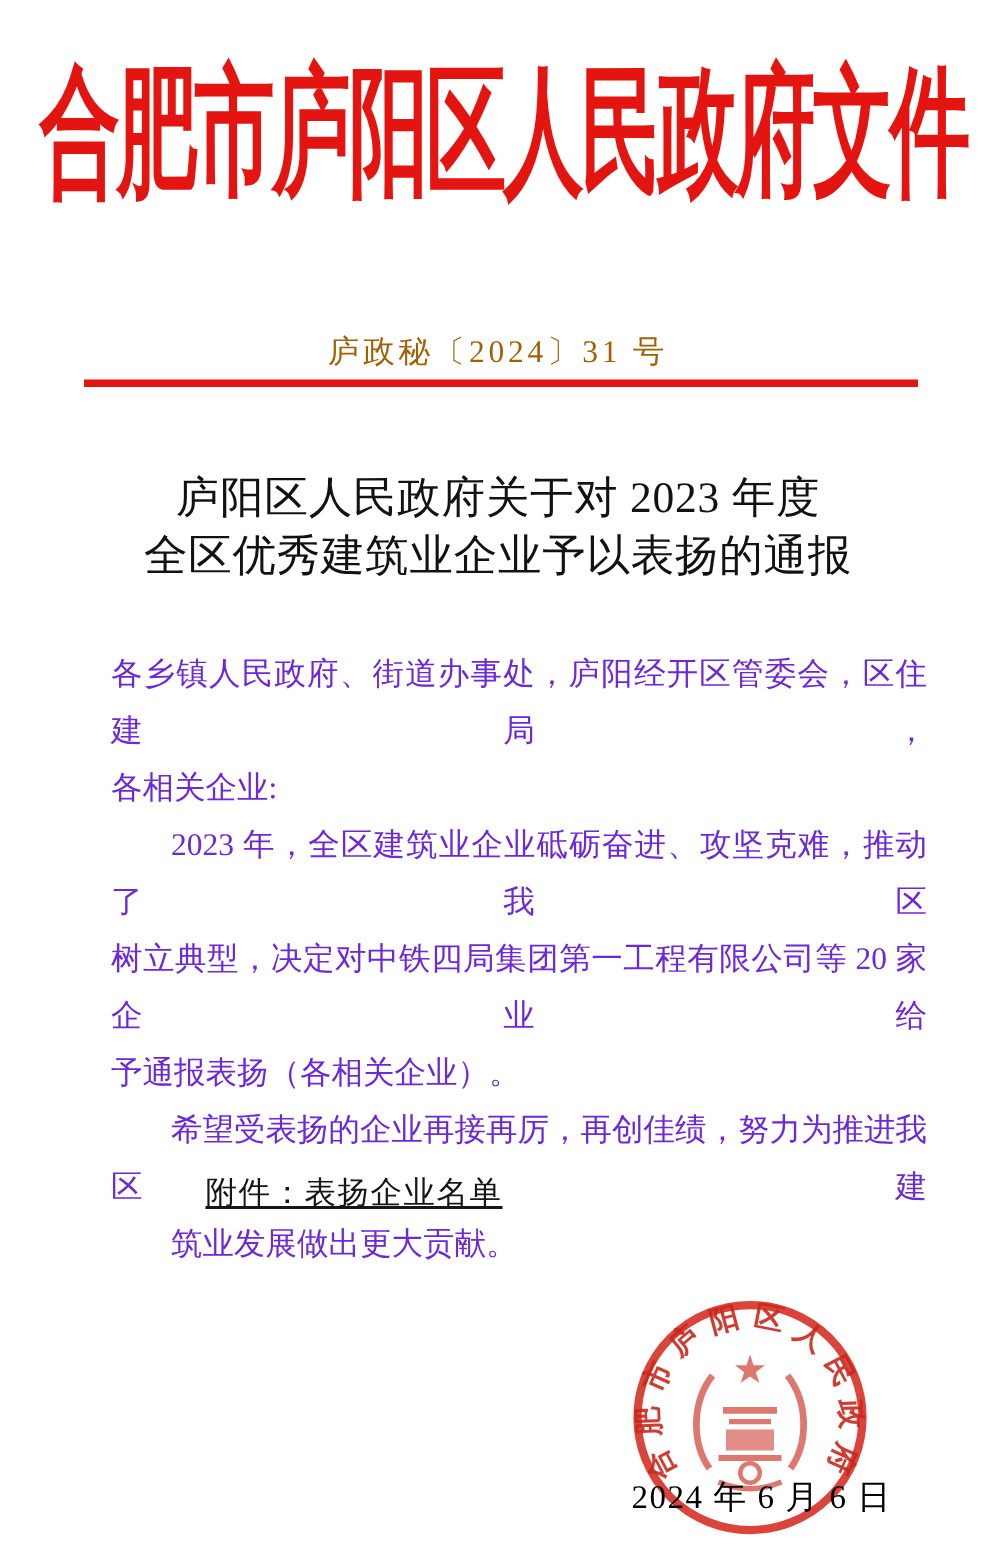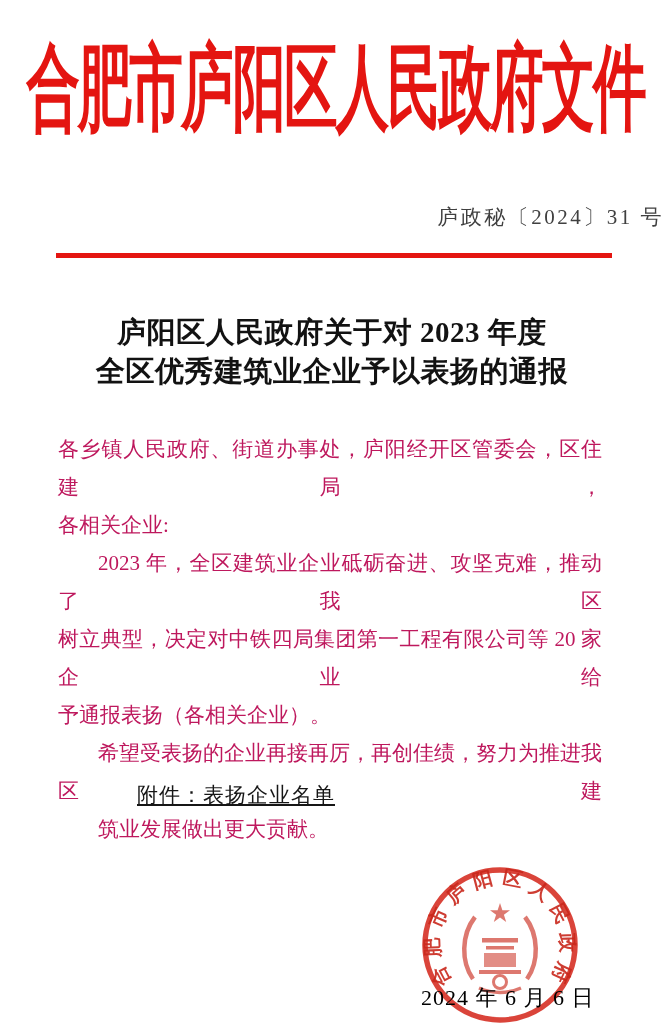--- a/index.html
+++ b/index.html
@@ -17,40 +17,40 @@
     position:absolute;top:30px;left:0;width:100%;
     text-align:center;white-space:nowrap;
     font-size:58px;font-weight:bold;line-height:1;
     color:#e41511;
     letter-spacing:-2px;
     transform:scale(0.92,1.62);
     transform-origin:50% 0;
   }
   
   .doc-number{
-    position:absolute;top:191px;left:0;width:100%;
-    text-align:right;
-    font-size:21px;letter-spacing:2.5px;color:#404040;
+    position:absolute;top:208px;left:0;width:100%;
+    text-align:center;
+    font-size:21px;letter-spacing:2.5px;color:#a16207;
   }
   
   .red-rule{
     position:absolute;top:241px;left:56px;width:556px;height:5px;
     background:#e41511;
   }
   
   .doc-title{
     position:absolute;top:301px;left:0;width:100%;
-    text-align:center;font-weight:bold;
+    text-align:center;font-weight:normal;
     font-size:29px;line-height:39px;letter-spacing:0.5px;
     color:#121212;
   }
   
   .body-text{
-    position:absolute;top:418px;left:58px;width:544px;
-    font-size:21px;line-height:38px;color:#be185d;
+    position:absolute;top:418px;left:74px;width:544px;
+    font-size:21px;line-height:38px;color:#6d28d9;
   }
   .body-text .line{width:100%;}
   .body-text .just{text-align:justify;text-align-last:justify;}
   .body-text .indent{text-indent:40px;font-family:Liberation Serif, serif;}
   
   .attachment{
     position:absolute;top:769px;left:137px;
     font-size:21px;letter-spacing:1px;color:#161616;text-decoration:underline;
   }
   

